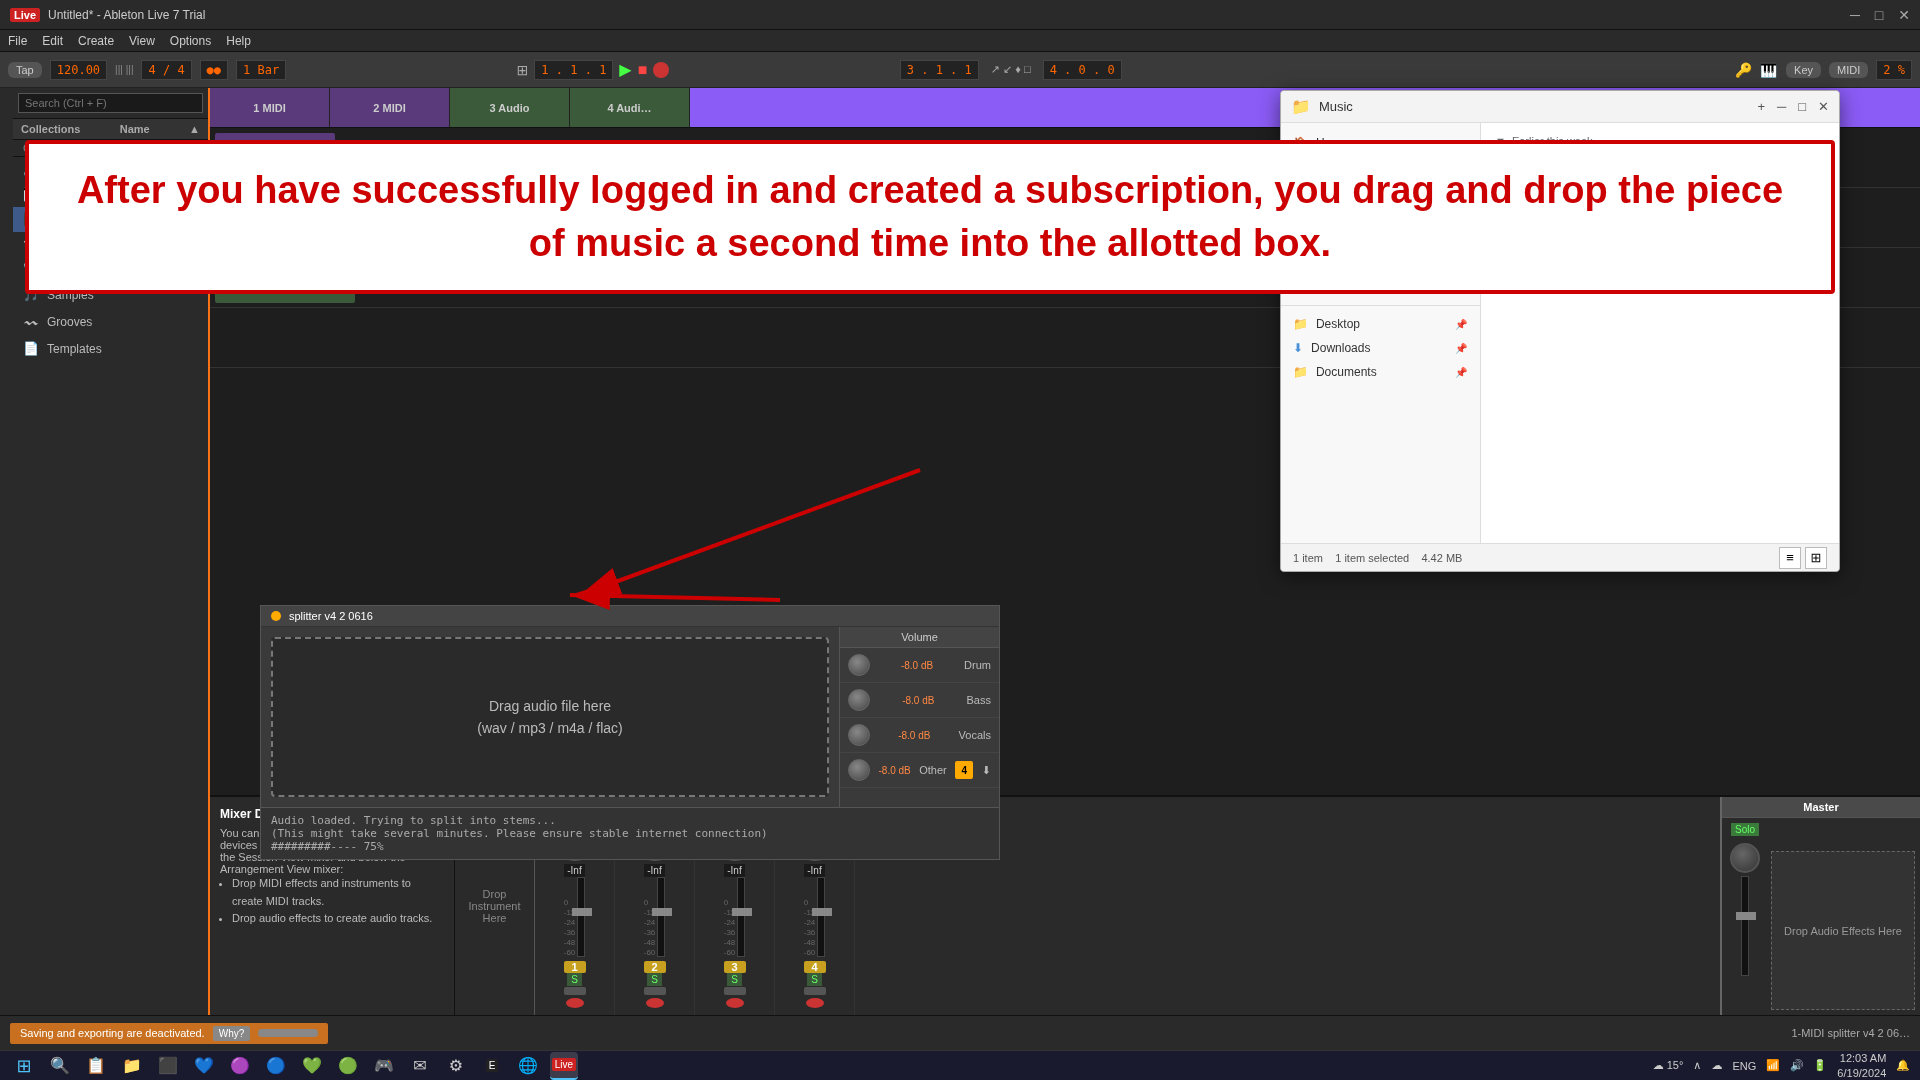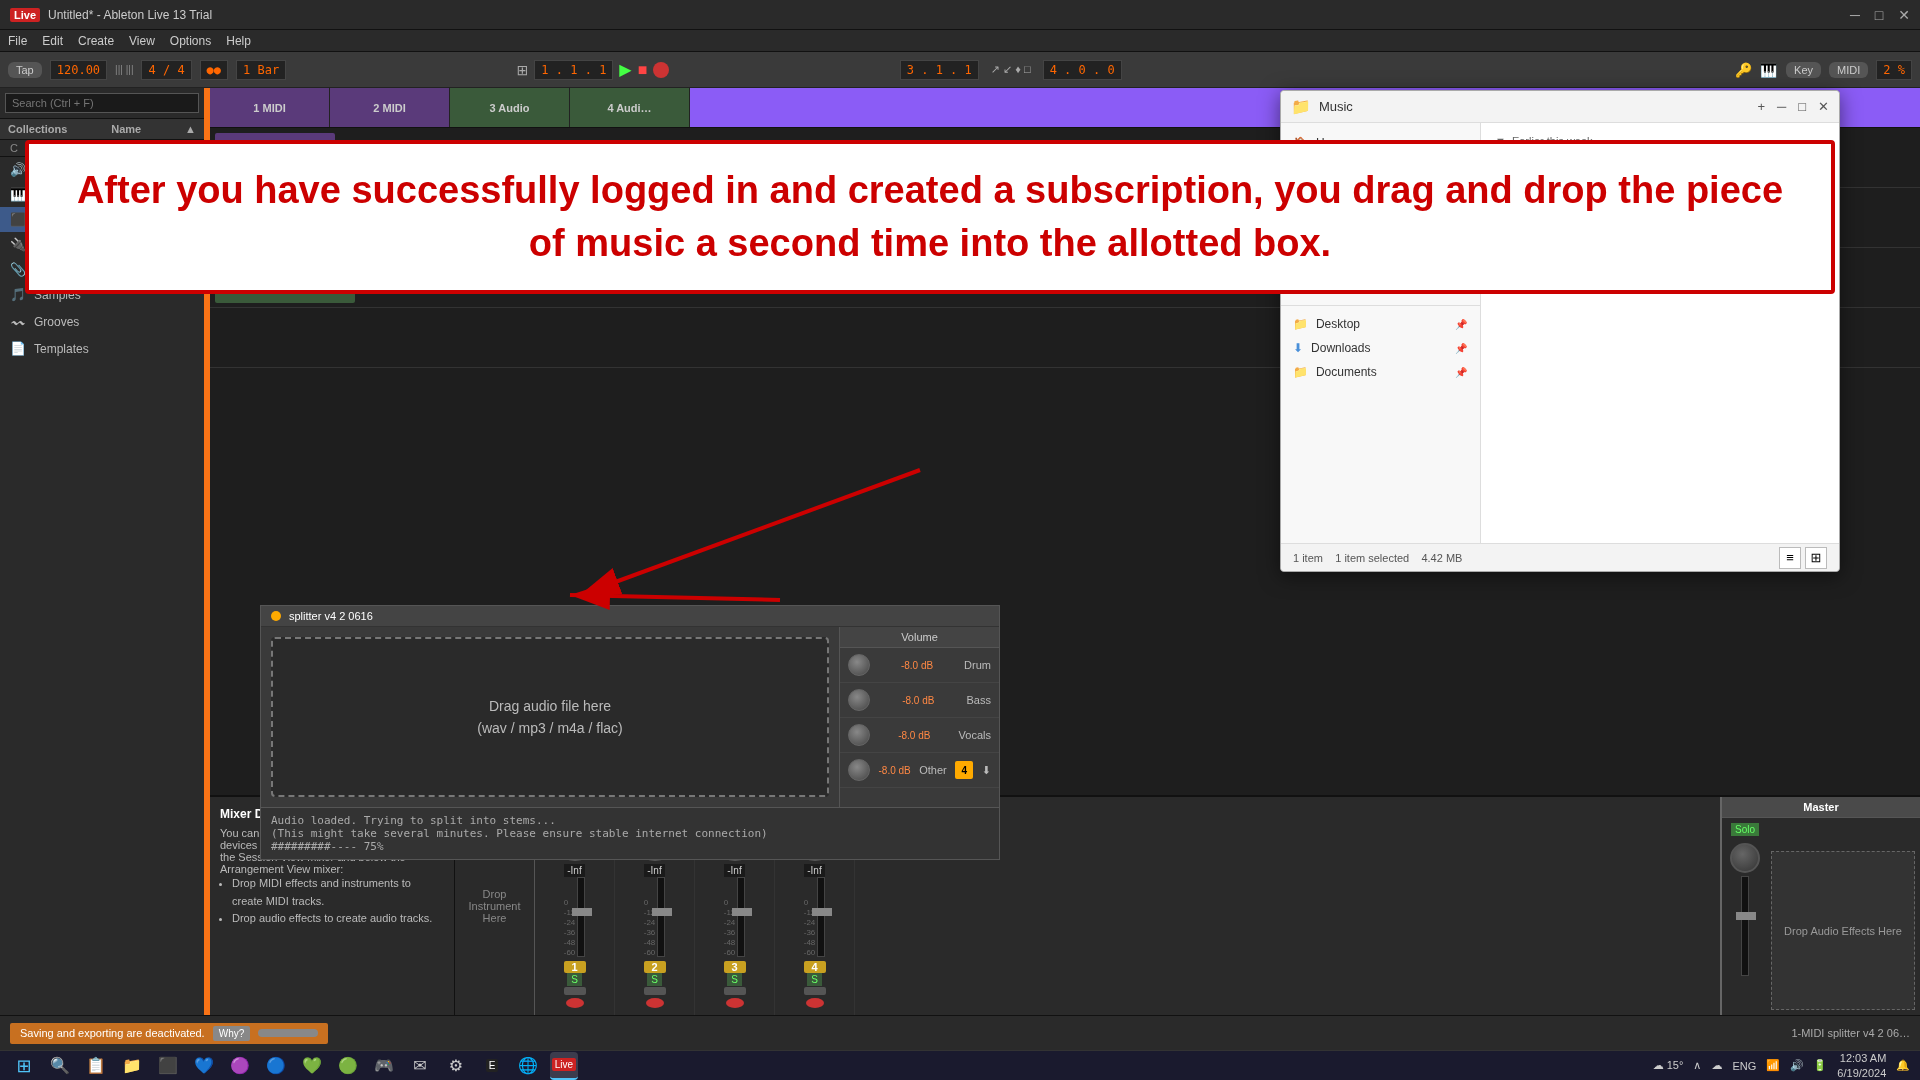--- a/index.html
+++ b/index.html
@@ -19,21 +19,21 @@
     #transport { background: #3a3a3a; height: 36px; display: flex; align-items: center; padding: 0 8px; gap: 8px; border-bottom: 1px solid #222; }
     .transport-btn { background: #555; border: none; color: #ccc; padding: 2px 8px; font-size: 11px; cursor: pointer; border-radius: 6px; }
     .transport-display { background: #222; color: #ff6600; padding: 2px 6px; font-size: 12px; font-family: monospace; border: 1px solid #444; }
     .transport-play { color: #44ff44; font-size: 16px; cursor: pointer; }
     .transport-stop { color: #ff4444; font-size: 16px; cursor: pointer; }
 
     
     #main { display: flex; height: calc(1080px - 30px - 22px - 36px - 35px - 30px); }
 
     
-    #sidebar { width: 210px; background: #2a2a2a; border-right: 6px solid #f97316; display: flex; flex-direction: column; }
+    #sidebar { width: 210px; background: #2a2a2a; border-right: 2px solid #f97316; display: flex; flex-direction: column; padding-left: 13px; }
     #search-bar { padding: 5px; border-bottom: 1px solid #111; }
     #search-input { width: 100%; background: #1a1a1a; border: 1px solid #555; color: #ccc; padding: 3px 6px; font-size: 11px; }
     #collections-header { display: flex; align-items: flex-start; padding: 4px 8px; background: #333; border-bottom: 1px solid #111; font-size: 11px; font-weight: bold; color: #aaa; justify-content: space-between; }
     .sidebar-item { display: flex; align-items: center; padding: 5px 10px; cursor: pointer; font-size: 12px; color: #bbb; gap: 8px; }
     .sidebar-item.active { background: #3d5a8a; color: #fff; }
     .sidebar-icon { width: 16px; text-align: center; font-size: 13px; }
     #track-headers { display: flex; height: 40px; background: #8b5cf6; border-bottom: 1px solid #111; }
     .track-header { width: 120px; min-width: 120px; display: flex; align-items: center; justify-content: center; border-right: 1px solid #222; font-size: 11px; font-weight: bold; color: #ccc; }
     .track-header.midi { background: #5a3a7a; }
     .track-header.audio { background: #3a5a3a; }
@@ -125,21 +125,21 @@
     ::-webkit-scrollbar-track { background: #2a2a2a; }
     ::-webkit-scrollbar-thumb { background: #555; border-radius: 4px; }
     .fader-section { display: flex; flex-direction: column; align-items: center; }
   </style>
 </head>
 <body>
 
 <div id="titlebar">
   <div class="title">
     <span style="background:#cc2222;color:#fff;padding:1px 4px;font-size:11px;font-weight:bold;border-radius:2px;">Live</span>
-    <span>Untitled* - Ableton Live 13 Trial</span>
+    <span>Untitled* - Ableton Live 7 Trial</span>
   </div>
   <div class="win-controls">
     <span>─</span>
     <span>□</span>
     <span>✕</span>
   </div>
 </div>
 
 <div id="menubar">
   <span>File</span>

